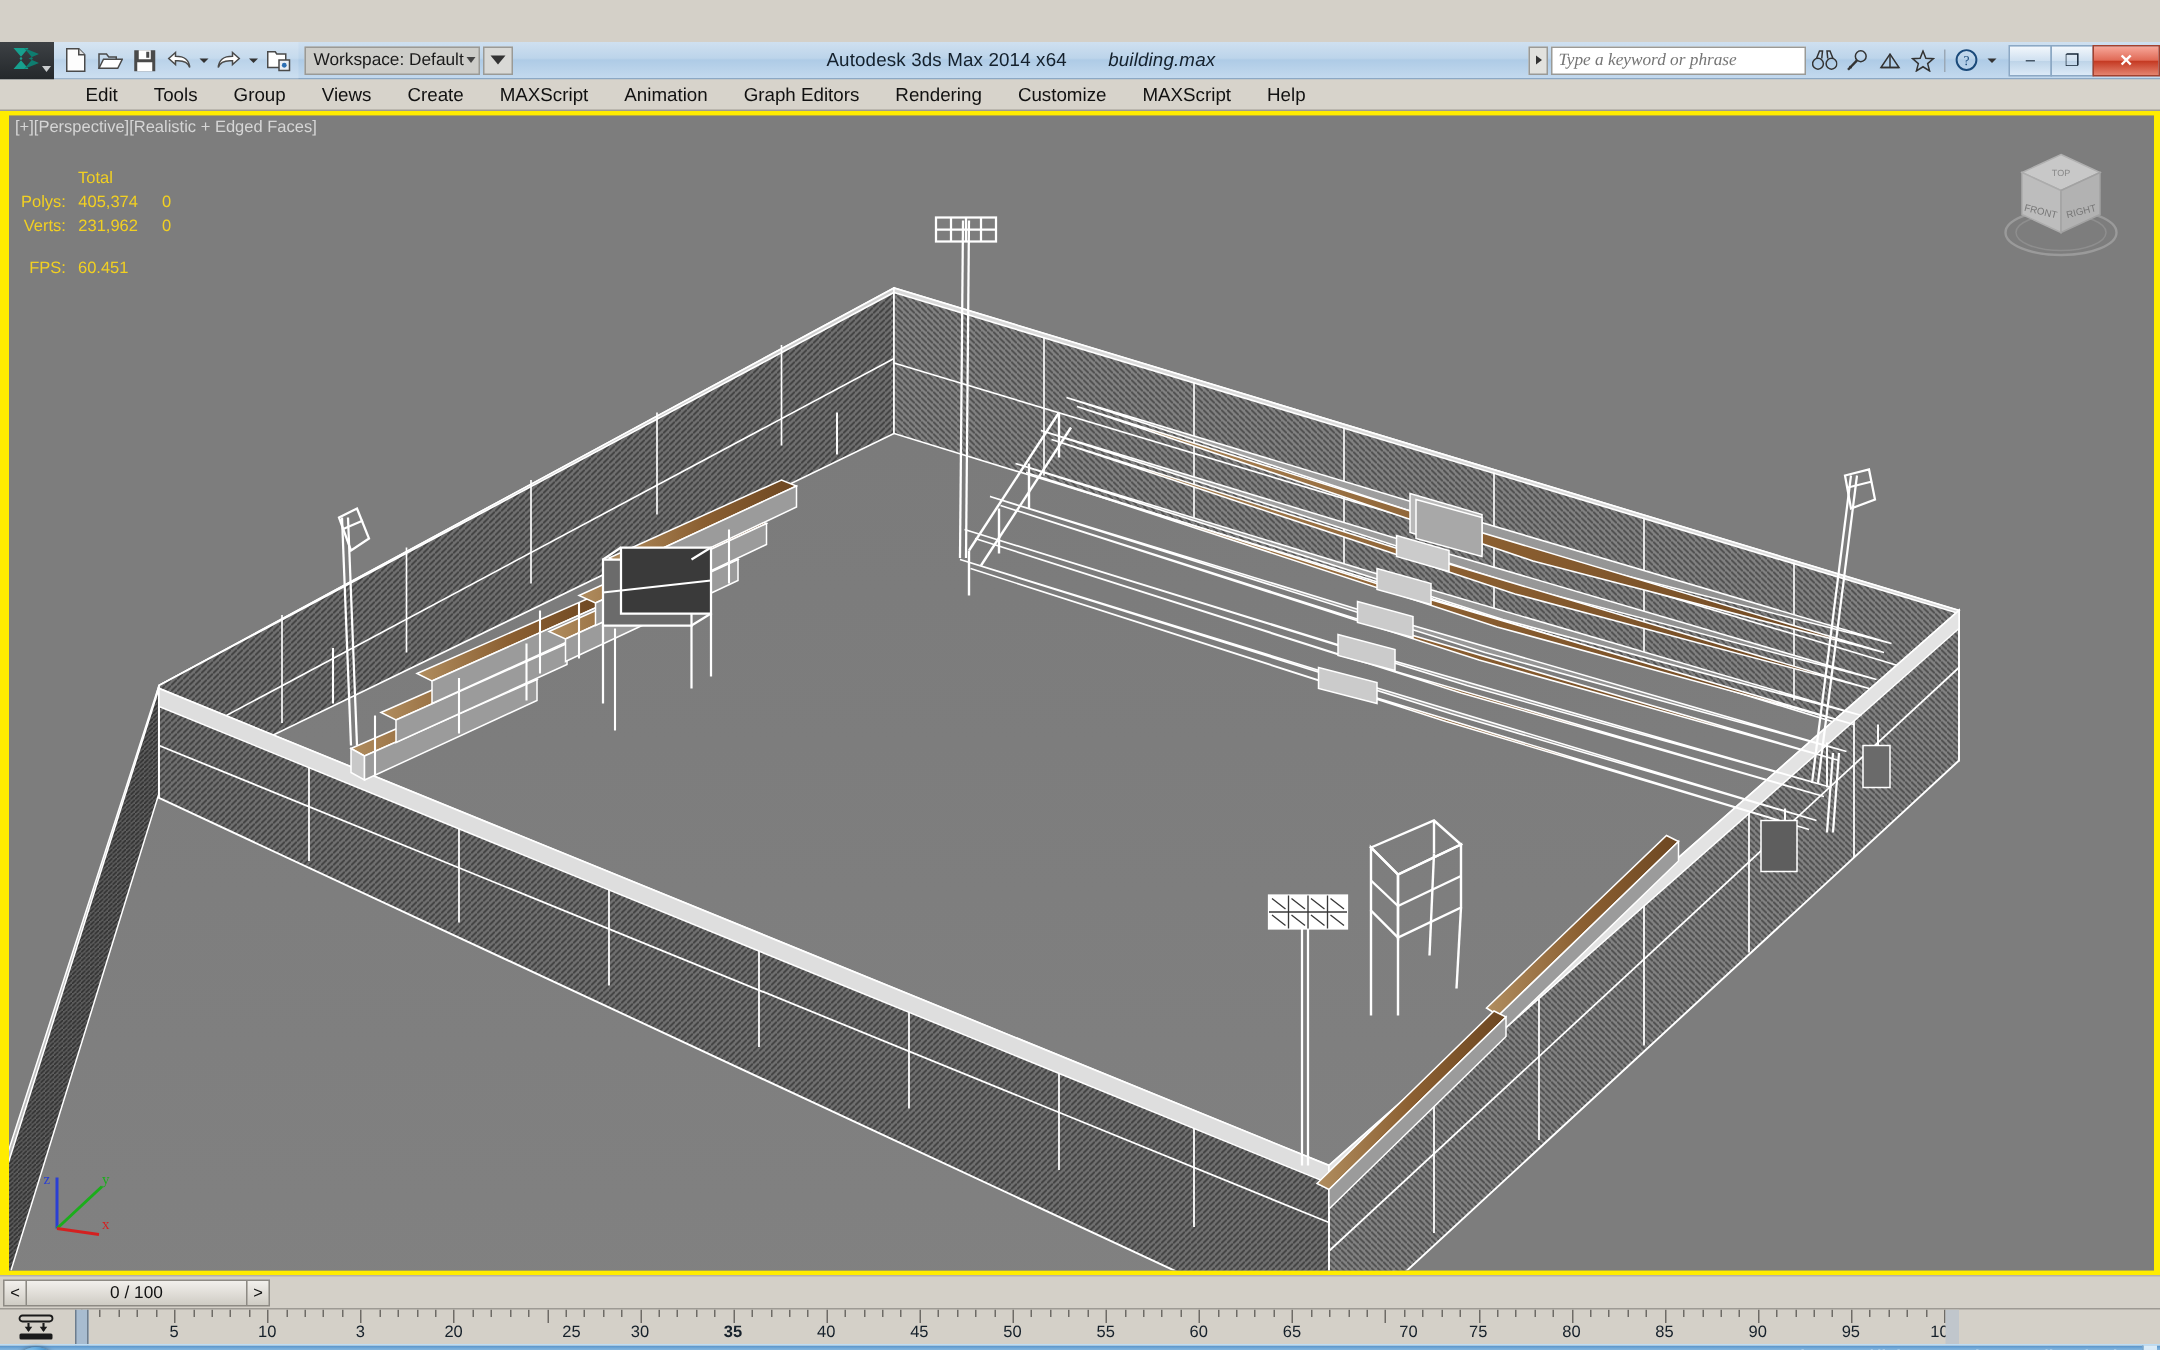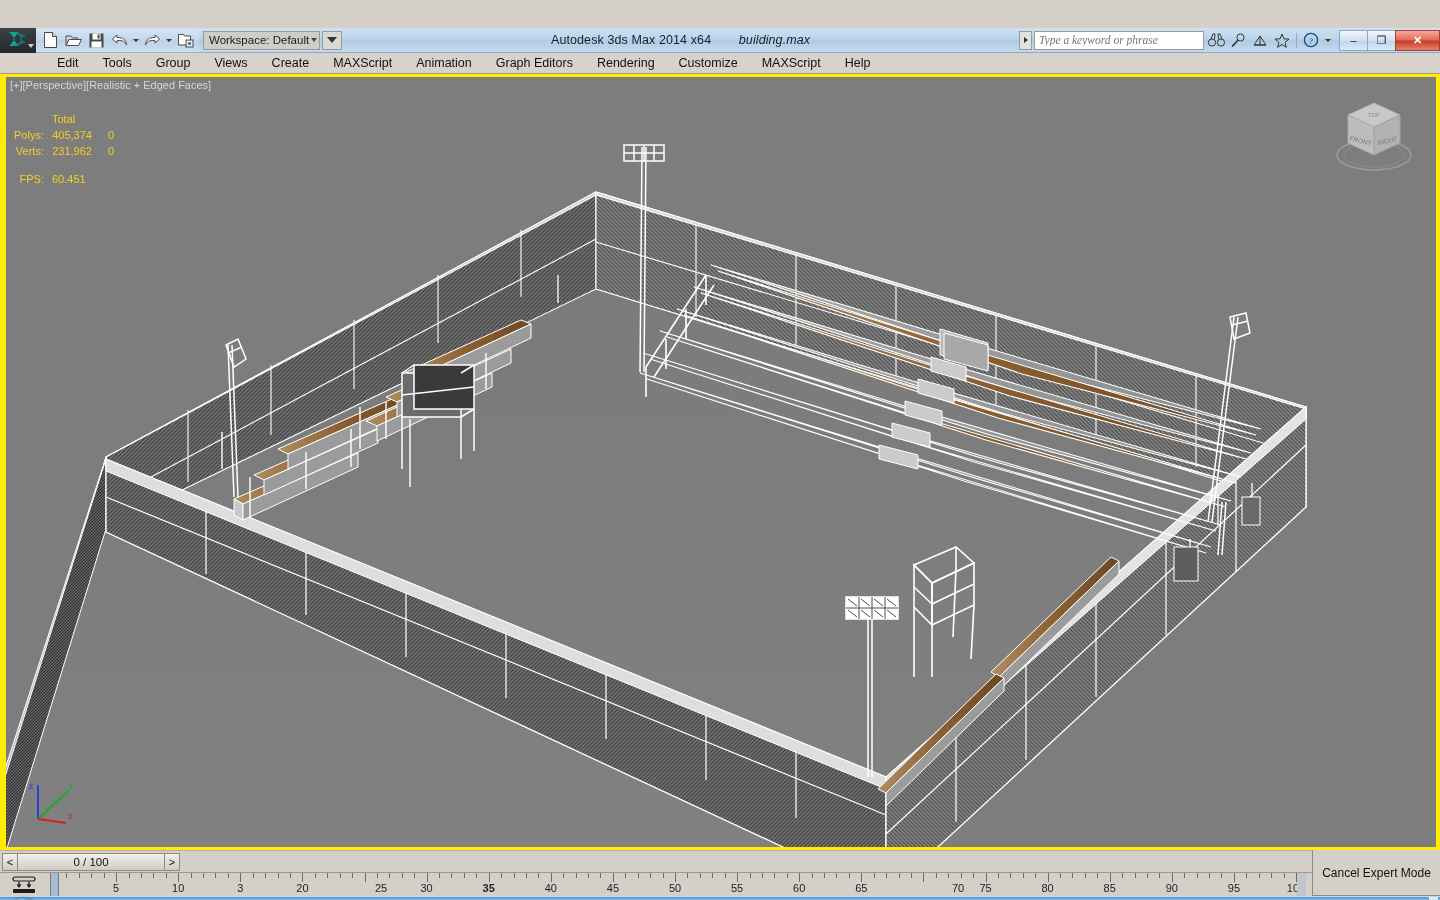--- a/index.html
+++ b/index.html
@@ -785,33 +785,32 @@
         <div class="rlabel" style="left: 252.4px;">20</div>
         <div class="rlabel" style="left: 331px;">25</div>
         <div class="rlabel" style="left: 376.6px;">30</div>
         <div class="rlabel" style="left: 438.7px; font-weight: bold;">35</div>
         <div class="rlabel" style="left: 500.8px;">40</div>
         <div class="rlabel" style="left: 562.9px;">45</div>
         <div class="rlabel" style="left: 625px;">50</div>
         <div class="rlabel" style="left: 687.1px;">55</div>
         <div class="rlabel" style="left: 749.2px;">60</div>
         <div class="rlabel" style="left: 811.3px;">65</div>
-        <div class="rlabel" style="left: 908px;">70</div>
+        <div class="rlabel" style="left: 889px;">70</div>
         <div class="rlabel" style="left: 935.5px;">75</div>
         <div class="rlabel" style="left: 997.6px;">80</div>
         <div class="rlabel" style="left: 1059.7px;">85</div>
         <div class="rlabel" style="left: 1121.8px;">90</div>
         <div class="rlabel" style="left: 1183.9px;">95</div>
         <div class="rlabel" style="left: 1246px;">100</div>
         <div class="playhead" style="left: 0px;"></div>
         <div class="endcap" style="left: 1247px;"></div>
       </div>
   </div>
 
-  <div class="expert-btn" style="top:822px;">Cancel Expert Mode</div>
 
   <div class="taskbar">
     <div class="startorb">
       <div class="orb">
         <i class="q q1"></i>
           <i class="q q2"></i>
           <i class="q q3"></i>
           <i class="q q4"></i>
       </div>
     </div>

